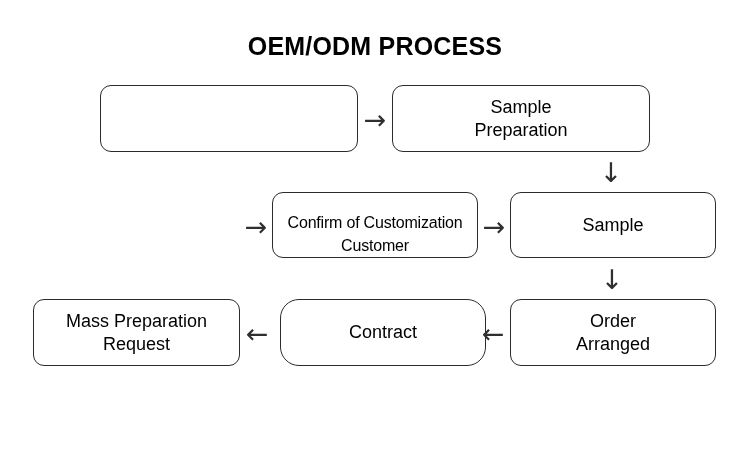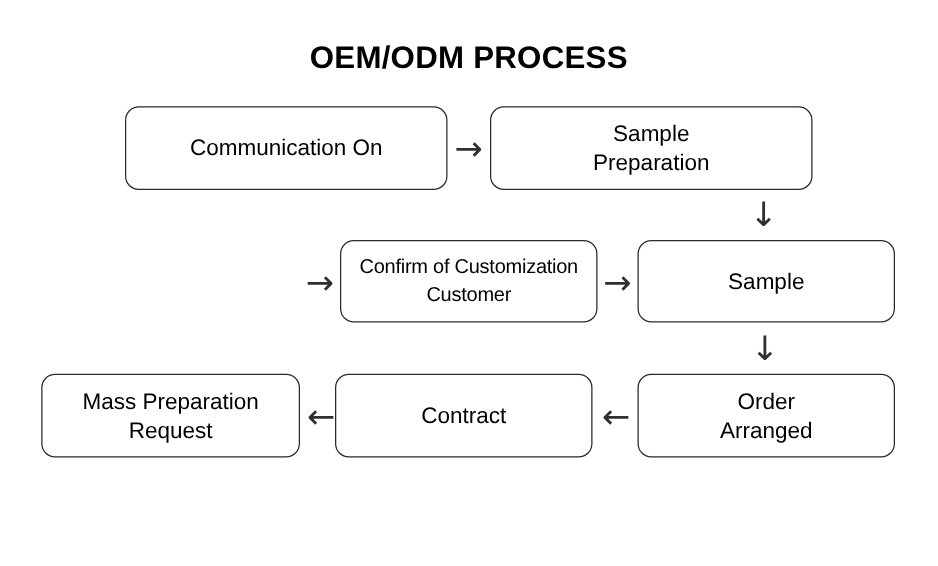--- a/index.html
+++ b/index.html
@@ -49,25 +49,25 @@
   .node.condensed {
     font-size: 16px;
     letter-spacing: -0.2px;
     line-height: 23px;
   }
   
   .n-a { left: 100px; top: 85px;  width: 258px; height: 67px; }
   .n-b { left: 392px; top: 85px;  width: 258px; height: 67px; }
   
   .n-c { left: 33px;  top: 192px; width: 207px; height: 66px; }
-  .n-d { left: 272px; top: 192px; width: 206px; height: 66px; }
+  .n-d { left: 272px; top: 192px; width: 206px; height: 66px; align-items: flex-end; }
   .n-e { left: 510px; top: 192px; width: 206px; height: 66px; }
   
   .n-f { left: 33px;  top: 299px; width: 207px; height: 67px; }
-  .n-g { left: 268px; top: 299px; width: 206px; height: 67px; }
+  .n-g { left: 280px; top: 299px; width: 206px; height: 67px; border-radius: 19px; }
   .n-h { left: 510px; top: 299px; width: 206px; height: 67px; }
 
   .arrow {
     position: absolute;
     width: 50px;
     height: 30px;
     display: flex;
     align-items: center;
     justify-content: center;
     font-size: 27px;
@@ -85,21 +85,20 @@
 </style>
 </head>
 <body>
 
 <div class="stage">
 
   <div class="title">OEM/ODM PROCESS</div>
 
   <div class="node n-a">
     <div>
-      <span class="lbl">Communication On</span>
     </div>
   </div>
 
   <span class="arrow ar-1">→</span>
 
   <div class="node n-b">
     <div>
       <span class="lbl">Sample</span>
       <span class="lbl">Preparation</span>
     </div>

